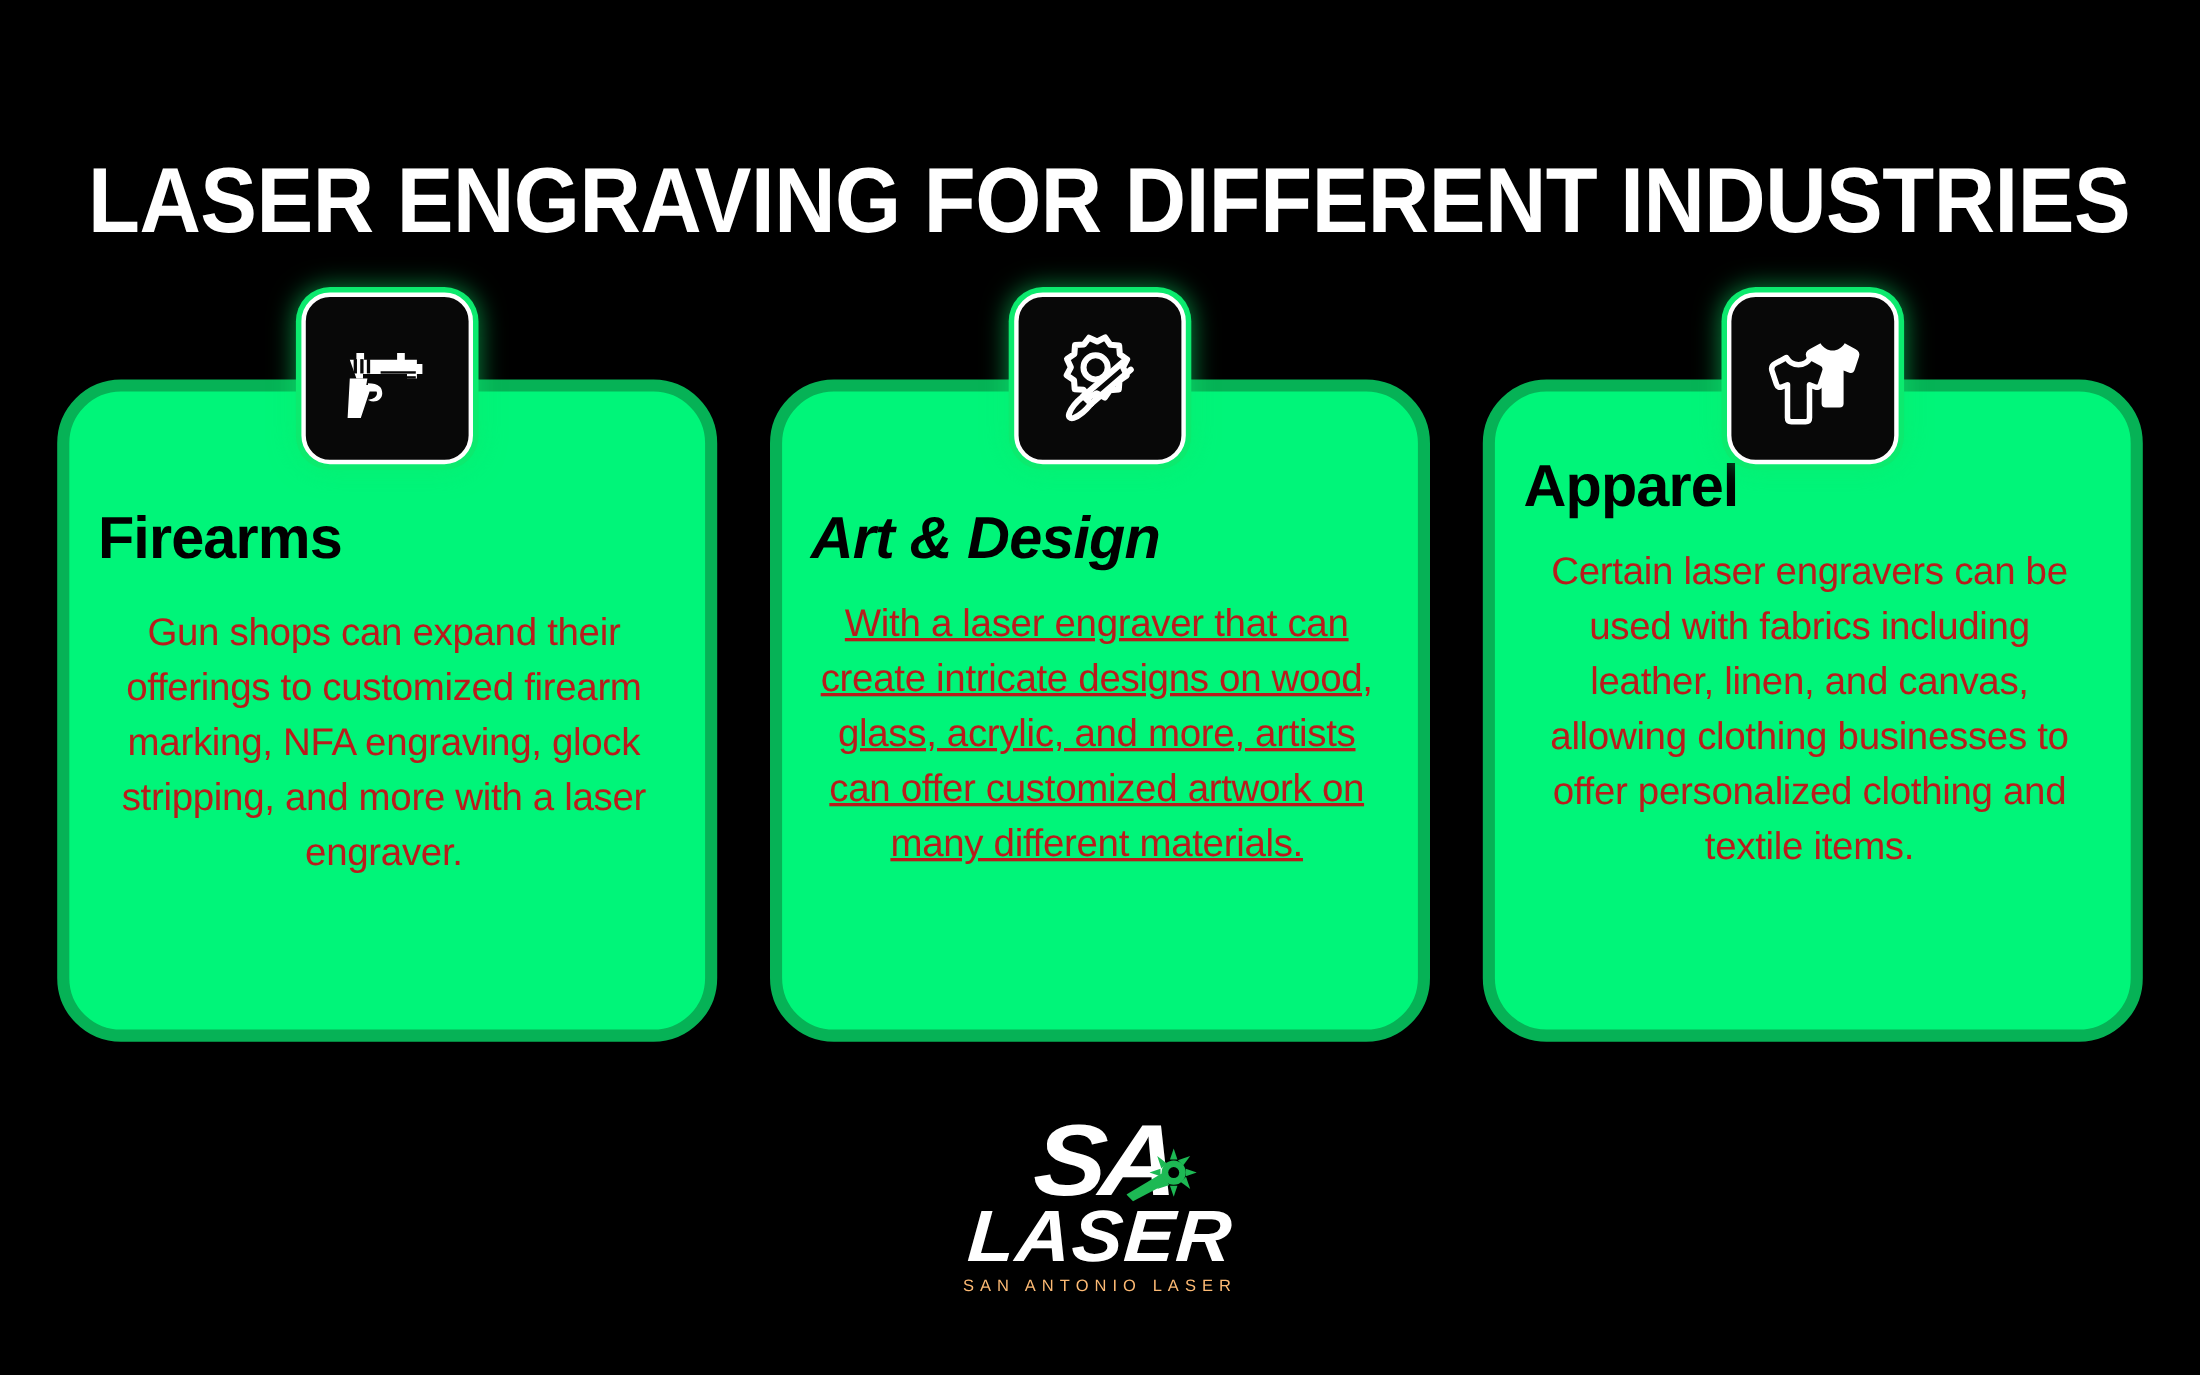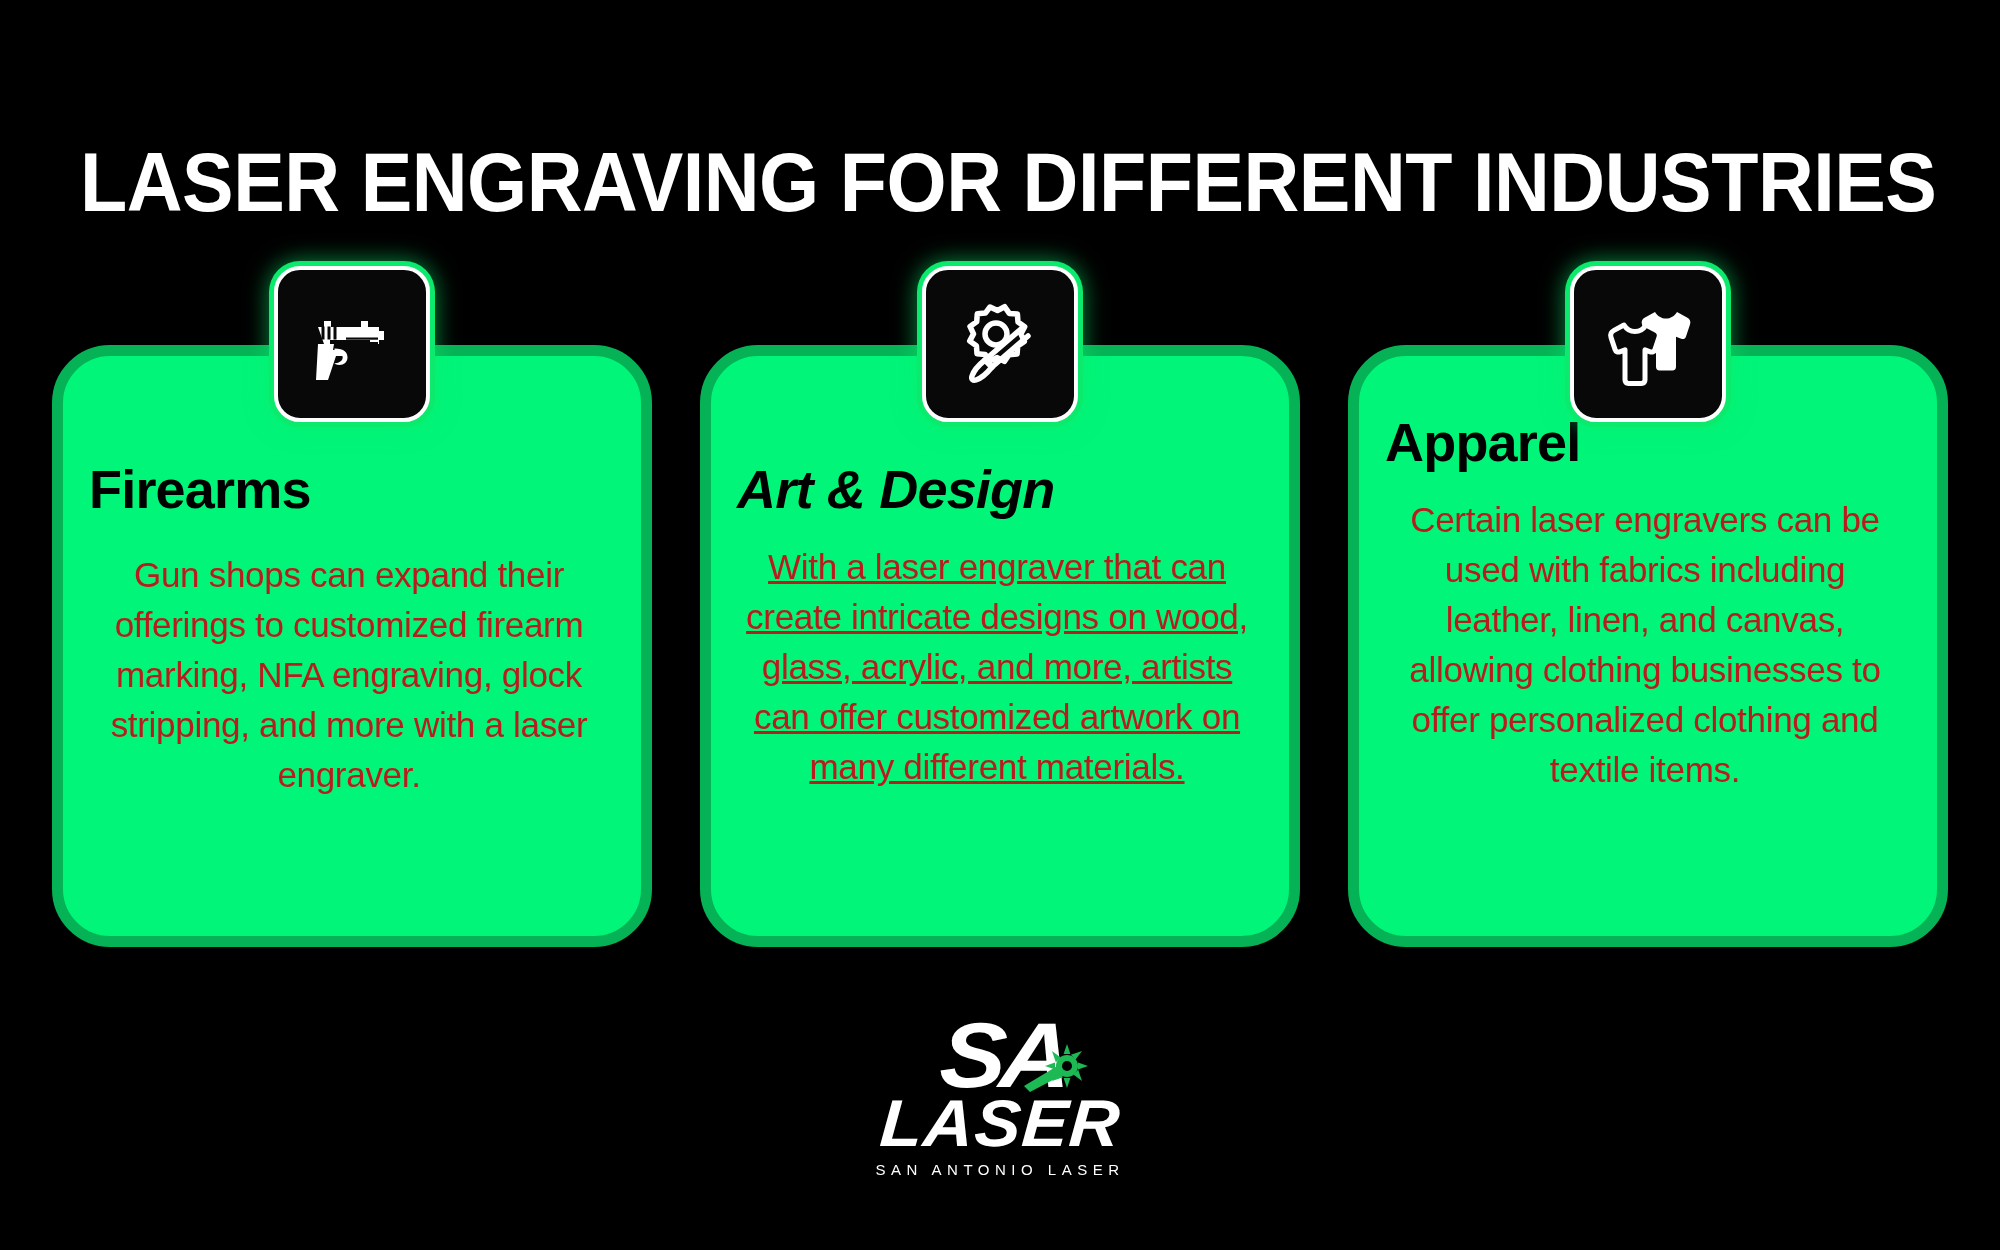--- a/index.html
+++ b/index.html
@@ -156,21 +156,21 @@
     font-family: "Liberation Sans Narrow", "Liberation Sans", sans-serif;
     font-weight: 700;
     font-size: 66px;
     line-height: 62px;
     letter-spacing: 1px;
     font-style: italic;
     transform: skewX(-4deg) scaleX(1.05);
     margin-top: -6px;
   }
   .logo-tagline {
-    color: #ffffff;
+    color: #fdba74;
     font-family: "Liberation Sans", sans-serif;
     font-weight: 400;
     font-size: 15px;
     line-height: 20px;
     letter-spacing: 5.5px;
     margin-top: 6px;
   }
 </style>
 </head>
 <body>

